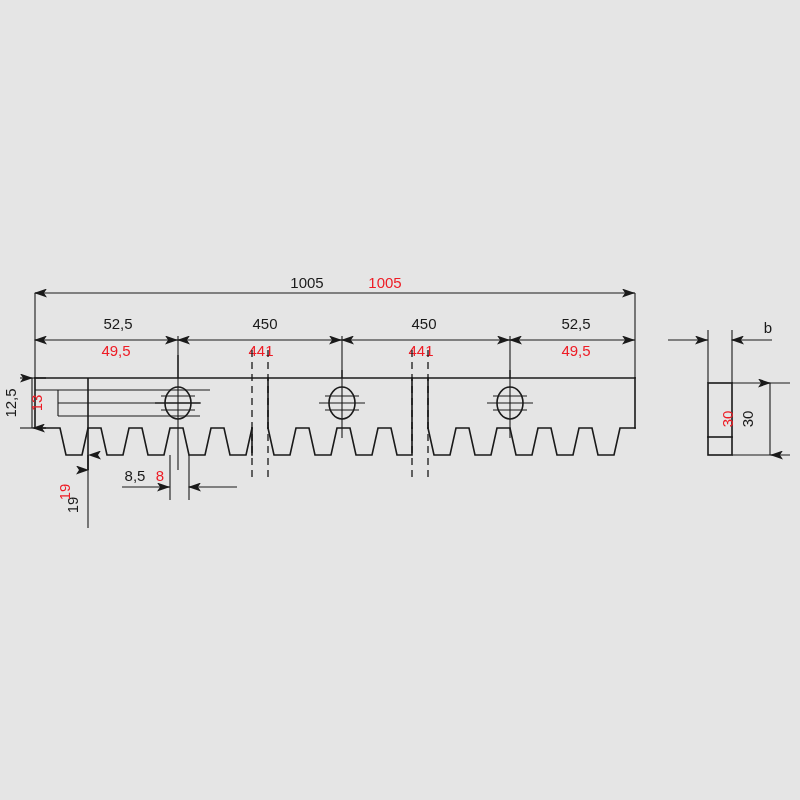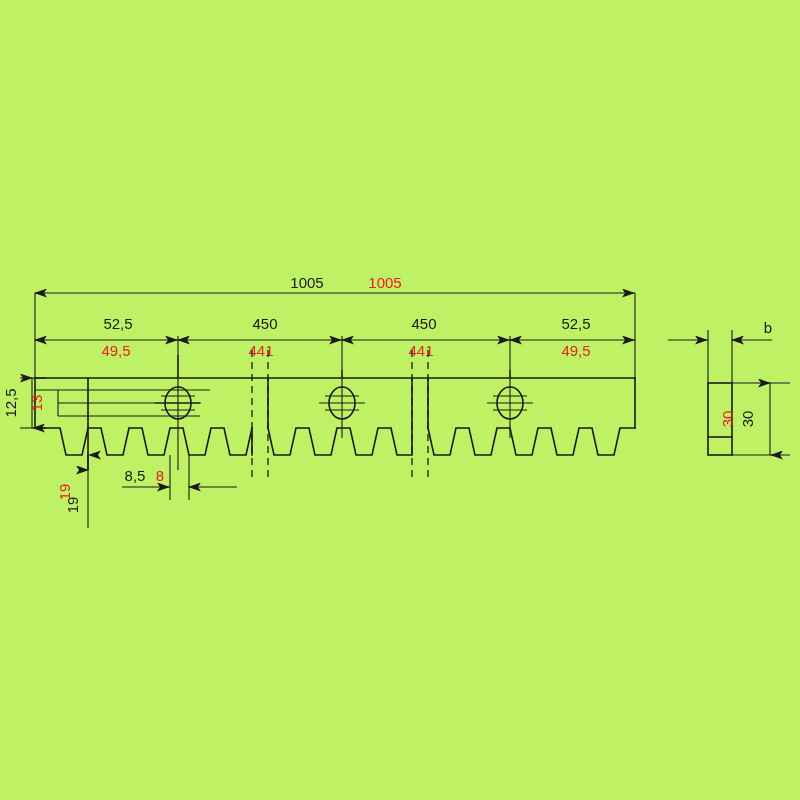--- a/index.html
+++ b/index.html
@@ -10,21 +10,21 @@
   body {
     width: 800px;
     height: 800px;
     font-family: "Liberation Sans", sans-serif;
     overflow: hidden;
   }
   #drawing-root {
     position: relative;
     width: 800px;
     height: 800px;
-    background: #bef264;
+    background: #e5e5e5;
   }
   svg#tech-drawing {
     display: block;
     width: 800px;
     height: 800px;
   }
   .ln {
     stroke: #1a1a1a;
     stroke-width: 1.6;
     fill: none;

